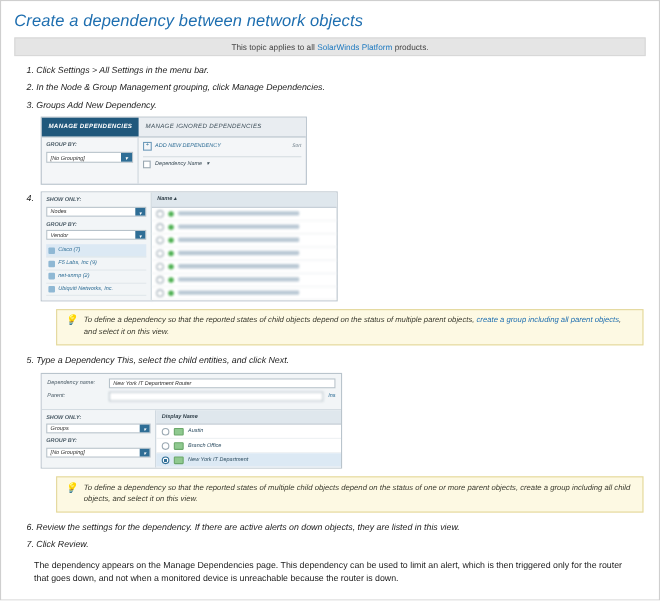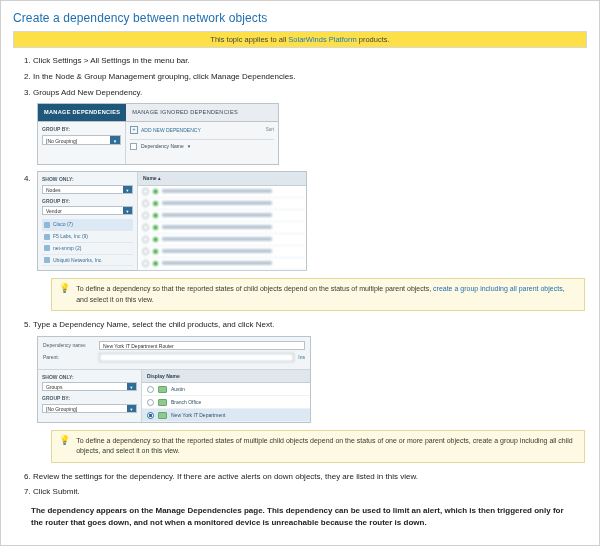--- a/index.html
+++ b/index.html
@@ -17,43 +17,45 @@
   }
   .page {
     position: relative;
     width: 600px;
     height: 546px;
     box-sizing: border-box;
     border: 1px solid #cfcfcf;
     padding: 8px 10px 0 10px;
   }
   h1.title {
-    font-size: 12px;
+    font-size: 15px;
     font-weight: normal;
     color: #1f6fb0;
     margin: 2px 0 6px 2px;
     letter-spacing: 0.1px;
+    font-style: italic;
   }
   .applies-bar {
     border: 1px solid #d8d8d8;
-    background: #fde047;
+    background: #e5e5e5;
     text-align: center;
     font-size: 7.5px;
     color: #444;
     padding: 3px 0;
     margin: 0 2px 8px 2px;
   }
   .applies-bar .brand {
     color: #1f7ac0;
   }
   ol.steps {
     margin: 0;
     padding-left: 22px;
     font-size: 8px;
     color: #222;
+    font-style: italic;
   }
   ol.steps > li {
     margin-bottom: 5px;
     line-height: 1.35;
   }
   .figure {
     margin: 5px 0 6px 4px;
   }
   
   .fig1 {
@@ -394,21 +396,20 @@
     background: #8fc98f;
     border: 1px solid #6aa76a;
     border-radius: 1px;
     flex: none;
   }
   .trailing {
     font-size: 8px;
     line-height: 1.45;
     margin: 7px 13px 0 20px;
     color: #222;
-    font-weight: bold;
   }
 </style>
 </head>
 <body>
 
 <div class="page">
 
   <h1 class="title">Create a dependency between network objects</h1>
 
   <div class="applies-bar">
@@ -528,21 +529,21 @@
           </div>
         </div>
       </div>
       <div class="note">
         <span class="bulb">💡</span>
         <span><span>To define a dependency so that the reported states of child objects depend on the status of multiple parent objects, </span><a href="#">create a group including all parent objects</a><span>, and select it on this view.</span></span>
       </div>
     </li>
 
     <li>
-      <span>Type a Dependency Name, select the child products, and click Next.</span>
+      <span>Type a Dependency This, select the child entities, and click Next.</span>
       <div class="figure">
         <div class="fig3">
           <div class="top">
             <div class="frow">
               <span class="flbl">Dependency name:</span>
               <span class="finput">New York IT Department Router</span>
             </div>
             <div class="frow">
               <span class="flbl">Parent:</span>
               <span class="finput blur"></span>
@@ -585,18 +586,18 @@
           </div>
         </div>
       </div>
       <div class="note">
         <span class="bulb">💡</span>
         <span>To define a dependency so that the reported states of multiple child objects depend on the status of one or more parent objects, create a group including all child objects, and select it on this view.</span>
       </div>
     </li>
 
     <li>Review the settings for the dependency. If there are active alerts on down objects, they are listed in this view.</li>
-    <li>Click Submit.</li>
+    <li>Click Review.</li>
   </ol>
 
   <p class="trailing">The dependency appears on the Manage Dependencies page. This dependency can be used to limit an alert, which is then triggered only for the router that goes down, and not when a monitored device is unreachable because the router is down.</p>
 
 </div>
 
 </body></html>

